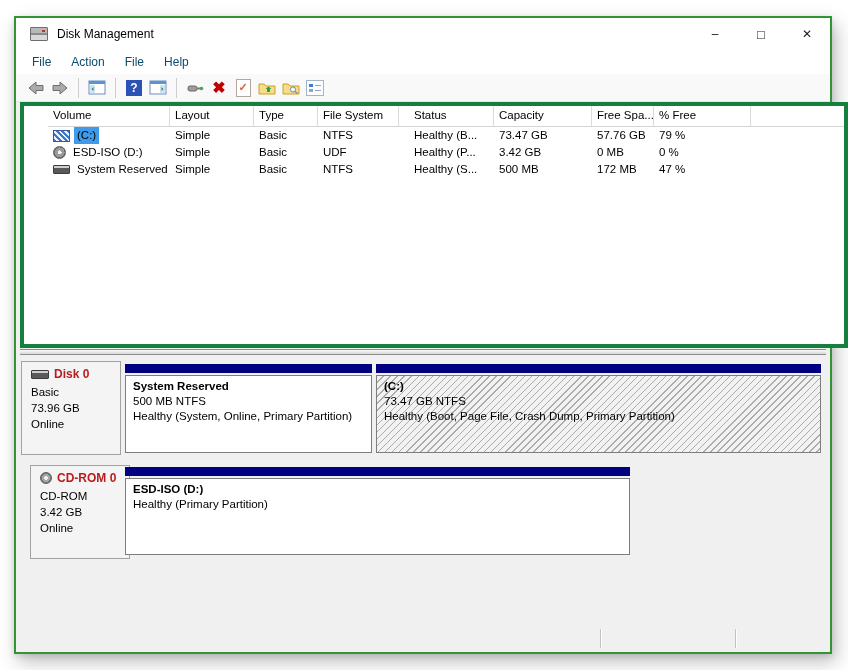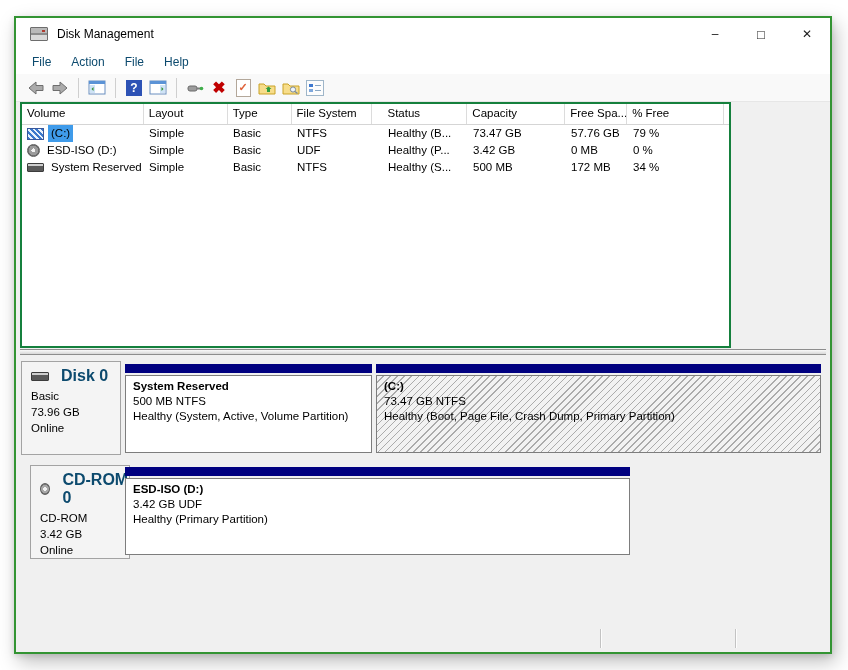--- a/index.html
+++ b/index.html
@@ -37,22 +37,22 @@
   .xmark{color:#c00000;font-weight:bold;font-size:16px;line-height:16px;}
   .page-check{width:13px;height:16px;background:#fff;border:1px solid #b3a79a;position:relative;}
   .page-check::after{content:"✓";position:absolute;left:2px;top:1px;color:#e0633c;font-size:11px;font-weight:bold;}
   .props-box{width:16px;height:14px;background:#fdfdfd;border:1px solid #9fb6c9;position:relative;}
   .props-box::before{content:"";position:absolute;left:2px;top:3px;width:4px;height:3px;background:#3f79d0;}
   .props-box::after{content:"";position:absolute;left:2px;top:8px;width:4px;height:3px;background:#7fa8dd;}
   .props-line1{position:absolute;left:8px;top:4px;width:6px;height:1px;background:#8aa7c4;}
   .props-line2{position:absolute;left:8px;top:9px;width:6px;height:1px;background:#8aa7c4;}
 
   
-  .listpane{position:absolute;left:4px;top:84px;width:711px;height:246px;background:#fff;
-    border:2px solid #15803d;box-sizing:border-box;overflow:hidden;}
+  .listpane{position:absolute;left:4px;top:84px;width:828px;height:246px;background:#fff;
+    border:4px solid #15803d;box-sizing:border-box;overflow:hidden;padding-left:24px;}
   .lheader{display:flex;height:20px;border-bottom:1px solid #d5d5d5;background:#fff;}
   .hcell{font-size:11.5px;color:#000;line-height:19px;padding-left:5px;box-sizing:border-box;
     border-right:1px solid #dcdcdc;overflow:hidden;white-space:nowrap;}
   .lrow{display:flex;height:17px;align-items:center;}
   .cell{font-size:11.5px;color:#000;line-height:17px;padding-left:5px;box-sizing:border-box;white-space:nowrap;overflow:hidden;}
   .c-vol{width:122px;}.c-layout{width:84px;}.c-type{width:64px;}.c-fs{width:81px;}
   .c-status{width:85px;margin-left:10px;}.c-cap{width:98px;}.c-free{width:62px;}.c-pct{width:97px;}.c-fill{flex:1;border-right:none;}
   .volcell{display:flex;align-items:center;gap:4px;}
   .vol-label{padding:0 3px;}
   .vol-label.selected{background:#3f9bea;color:#000;}
@@ -64,21 +64,21 @@
   .icon-disk{width:15px;height:7px;flex:0 0 15px;border-radius:1px;
     background:linear-gradient(#cfcfcf 0 2px,#5a5a5a 2px 7px);border:1px solid #3c3c3c;}
 
   
   .splitter{position:absolute;left:4px;top:331px;width:806px;height:6px;
     background:linear-gradient(#fafafa,#d7d7d7);border-top:1px solid #8d8d8d;border-bottom:1px solid #8d8d8d;box-sizing:border-box;}
 
   
   .graph{position:absolute;left:4px;top:337px;width:806px;height:244px;background:#f0f0f0;}
   .disk-label{position:absolute;width:100px;height:94px;background:#f4f4f4;border:1px solid #a3a3a3;box-sizing:border-box;padding:5px 0 0 9px;}
-  .disk-label .dl-title{display:flex;align-items:center;gap:12px;font-size:16px;font-weight:bold;color:#0c4a6e;margin-bottom:3px;}
+  .disk-label .dl-title{display:flex;align-items:center;gap:5px;font-size:12px;font-weight:bold;color:#b91c1c;margin-bottom:3px;}
   .dl-line{font-size:11.5px;color:#000;line-height:16px;}
   .mini-disk{width:16px;height:7px;border-radius:1px;background:linear-gradient(#cfcfcf 0 2px,#5a5a5a 2px 7px);border:1px solid #3c3c3c;}
   .mini-cd{width:12px;height:12px;border-radius:50%;
     background:radial-gradient(circle at 50% 50%, #f2f2f2 0 2px, #a8a8a8 2px 4px, #787878 4px 5px);
     border:1px solid #5f5f5f;box-sizing:border-box;}
 
   .part{position:absolute;}
   .part .bar{height:9px;background:#000080;}
   .part .body{position:absolute;left:0;right:0;top:11px;bottom:0;border:1px solid #7d7d7d;
     background:#fff;box-sizing:border-box;padding:3px 7px;overflow:hidden;}
@@ -233,21 +233,21 @@
         <div class="cell c-vol volcell">
           <span class="icon-disk"></span>
           <span class="vol-label">System Reserved</span>
         </div>
         <div class="cell c-layout">Simple</div>
         <div class="cell c-type">Basic</div>
         <div class="cell c-fs">NTFS</div>
         <div class="cell c-status">Healthy (S...</div>
         <div class="cell c-cap">500 MB</div>
         <div class="cell c-free">172 MB</div>
-        <div class="cell c-pct">34 %</div>
+        <div class="cell c-pct">47 %</div>
       </div>
     </div>
 
     <div class="splitter"></div>
 
     <div class="graph">
 
       <div class="disk-label" style="left:1px;top:6px;">
         <div class="dl-title">
           <span class="mini-disk"></span>
@@ -256,21 +256,21 @@
         <div class="dl-line">Basic</div>
         <div class="dl-line">73.96 GB</div>
         <div class="dl-line">Online</div>
       </div>
 
       <div class="part" style="left:105px;top:9px;width:247px;height:89px;">
         <div class="bar"></div>
         <div class="body">
           <div class="pt-title">System Reserved</div>
           <div class="pt-line">500 MB NTFS</div>
-          <div class="pt-line">Healthy (System, Active, Volume Partition)</div>
+          <div class="pt-line">Healthy (System, Online, Primary Partition)</div>
         </div>
       </div>
 
       <div class="part selected" style="left:356px;top:9px;width:445px;height:89px;">
         <div class="bar"></div>
         <div class="body">
           <div class="pt-title">(C:)</div>
           <div class="pt-line">73.47 GB NTFS</div>
           <div class="pt-line">Healthy (Boot, Page File, Crash Dump, Primary Partition)</div>
         </div>
@@ -283,21 +283,20 @@
         </div>
         <div class="dl-line">CD-ROM</div>
         <div class="dl-line">3.42 GB</div>
         <div class="dl-line">Online</div>
       </div>
 
       <div class="part" style="left:105px;top:112px;width:505px;height:88px;">
         <div class="bar"></div>
         <div class="body">
           <div class="pt-title">ESD-ISO  (D:)</div>
-          <div class="pt-line">3.42 GB UDF</div>
           <div class="pt-line">Healthy (Primary Partition)</div>
         </div>
       </div>
     </div>
 
 
     <div class="statusbar">
       <div class="sb-sep" style="left:584px;"></div>
       <div class="sb-sep" style="left:719px;"></div>
     </div>

